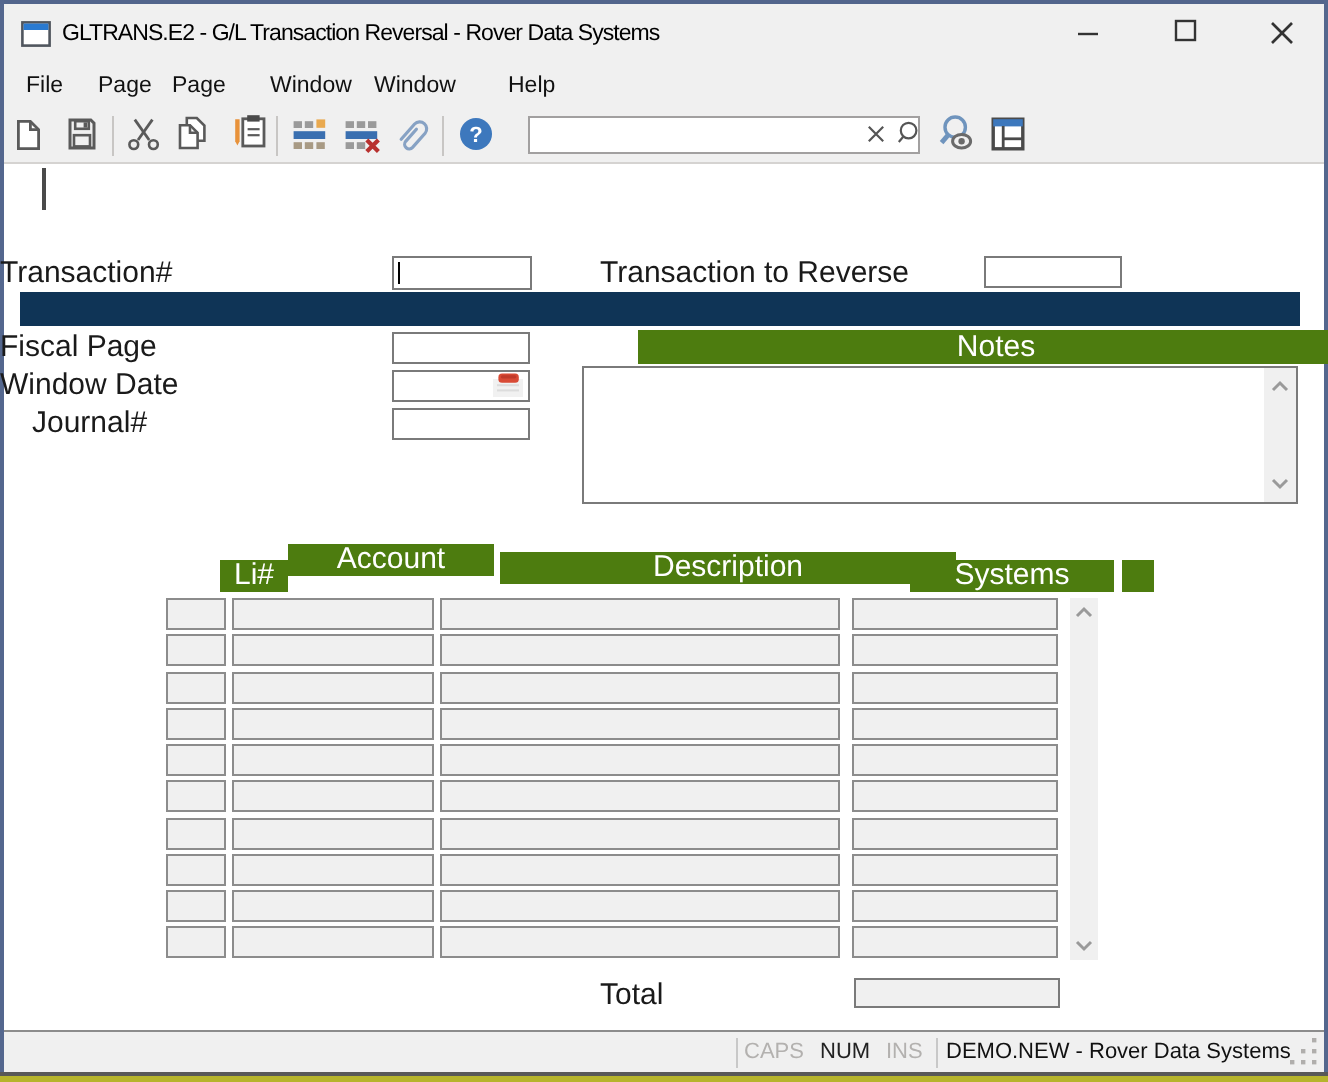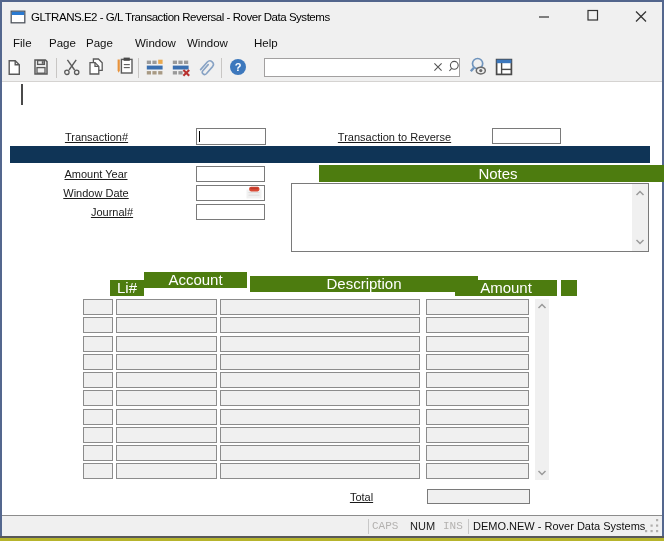--- a/index.html
+++ b/index.html
@@ -1,28 +1,28 @@
 <!DOCTYPE html>
 <html><head>
 <meta charset="utf-8">
 <style>
 * { margin:0; padding:0; box-sizing:border-box; }
 html,body { width:664px; height:541px; overflow:hidden; }
 body { font-family:"Liberation Sans", sans-serif; background:#b6b42c; position:relative; }
 .abs { position:absolute; }
 .navy { background:#0f3456; }
-.lbl { position:absolute; font-size:11px; color:#1a1a1a; white-space:nowrap; line-height:16px; text-align:center;text-decoration:underline; }
+.lbl { position:absolute; font-size:15px; color:#1a1a1a; white-space:nowrap; line-height:16px; text-align:left; }
 .inp { position:absolute; background:#fff; border:1px solid #7a7a7a; }
 .cellbox { position:absolute; background:#f0f0f0; border:1px solid #8c8c8c; }
 .hcell { position:absolute; color:#fff; font-size:15px; text-align:center; background:#4d7c0f; white-space:nowrap;margin-left:28px; }
 .menu-item { position:absolute; top:37px; font-size:11.5px; color:#111; }
 .tsep { position:absolute; width:1px; height:20px; top:58px; background:#c8c6c4; }
 .ssep { position:absolute; width:1px; height:15px; top:519px; background:#c8c8c8; }
 .stxt { position:absolute; top:520px; font-size:11px; white-space:nowrap; }
-.gray { color:#b3b1af;font-family:Liberation Mono, monospace; }
+.gray { color:#b3b1af; }
 </style>
 </head>
 <body>
 
 <div class="abs" style="left:0;top:0;width:664px;height:538px;background:#f0f0f0"></div>
 
 <div class="abs" style="left:2px;top:82px;width:660px;height:433px;background:#ffffff"></div>
 
 <div class="abs" style="left:0;top:0;width:664px;height:2px;background:#52658c"></div>
 <div class="abs" style="left:0;top:0;width:2px;height:538px;background:#54678e"></div>
@@ -127,21 +127,21 @@
   <line x1="6.6" y1="11.4" x2="16" y2="11.4" stroke="#4a4a4a" stroke-width="1.4"></line>
 </svg>
 
 <div class="abs" style="left:21px;top:84px;width:2px;height:21px;background:#4a4a4a"></div>
 <div class="lbl" style="left:0;top:129px;width:193px">Transaction#</div>
 <div class="inp" style="left:196px;top:128px;width:70px;height:17px"></div>
 <div class="abs" style="left:199px;top:131px;width:1px;height:11px;background:#000"></div>
 <div class="lbl" style="left:300px;top:129px;width:189px">Transaction to Reverse</div>
 <div class="inp" style="left:492px;top:128px;width:69px;height:16px"></div>
 <div class="abs navy" style="left:10px;top:146px;width:640px;height:17px"></div>
-<div class="lbl" style="left:0;top:166px;width:192px">Amount Year</div>
+<div class="lbl" style="left:0;top:166px;width:192px">Fiscal Page</div>
 <div class="inp" style="left:196px;top:166px;width:69px;height:16px"></div>
 <div class="lbl" style="left:0;top:185px;width:192px">Window Date</div>
 <div class="inp" style="left:196px;top:185px;width:69px;height:16px"></div>
 <svg class="abs" style="left:246px;top:186px" width="16" height="13" viewBox="0 0 16 13">
   <rect x="0.5" y="3.5" width="15" height="9" fill="#f1f1f1"></rect>
   <line x1="2.5" y1="6.6" x2="13.5" y2="6.6" stroke="#dcdcdc" stroke-width="1"></line>
   <line x1="2.5" y1="9.2" x2="13.5" y2="9.2" stroke="#dcdcdc" stroke-width="1"></line>
   <rect x="3.2" y="0.8" width="10.2" height="4.6" rx="1.8" fill="#d84a35"></rect>
   <rect x="4.4" y="1.6" width="7.8" height="1.6" rx="0.8" fill="#c03a2a"></rect>
 </svg>
@@ -152,21 +152,21 @@
 <div class="abs" style="left:632px;top:184px;width:16px;height:67px;background:#f0f0f0">
   <svg width="16" height="67" viewBox="0 0 16 67">
     <path d="M4.5 11 L8 7.5 L11.5 11" fill="none" stroke="#9a9a9a" stroke-width="1.5"></path>
     <path d="M4.5 56 L8 59.5 L11.5 56" fill="none" stroke="#9a9a9a" stroke-width="1.5"></path>
   </svg>
 </div>
 
 <div class="hcell" style="left:82px;top:280px;width:34px;height:16px;line-height:16px">Li#</div>
 <div class="hcell" style="left:116px;top:272px;width:103px;height:16px;line-height:16px">Account</div>
 <div class="hcell" style="left:222px;top:276px;width:228px;height:16px;line-height:16px">Description</div>
-<div class="hcell" style="left:427px;top:280px;width:102px;height:16px;line-height:16px">Amount</div>
+<div class="hcell" style="left:427px;top:280px;width:102px;height:16px;line-height:16px">Systems</div>
 <div class="hcell" style="left:533px;top:280px;width:16px;height:16px"></div>
 <div class="cellbox" style="left:83px;top:299px;width:30px;height:16px"></div>
 <div class="cellbox" style="left:116px;top:299px;width:101px;height:16px"></div>
 <div class="cellbox" style="left:220px;top:299px;width:200px;height:16px"></div>
 <div class="cellbox" style="left:426px;top:299px;width:103px;height:16px"></div>
 <div class="cellbox" style="left:83px;top:317px;width:30px;height:16px"></div>
 <div class="cellbox" style="left:116px;top:317px;width:101px;height:16px"></div>
 <div class="cellbox" style="left:220px;top:317px;width:200px;height:16px"></div>
 <div class="cellbox" style="left:426px;top:317px;width:103px;height:16px"></div>
 <div class="cellbox" style="left:83px;top:336px;width:30px;height:16px"></div>

